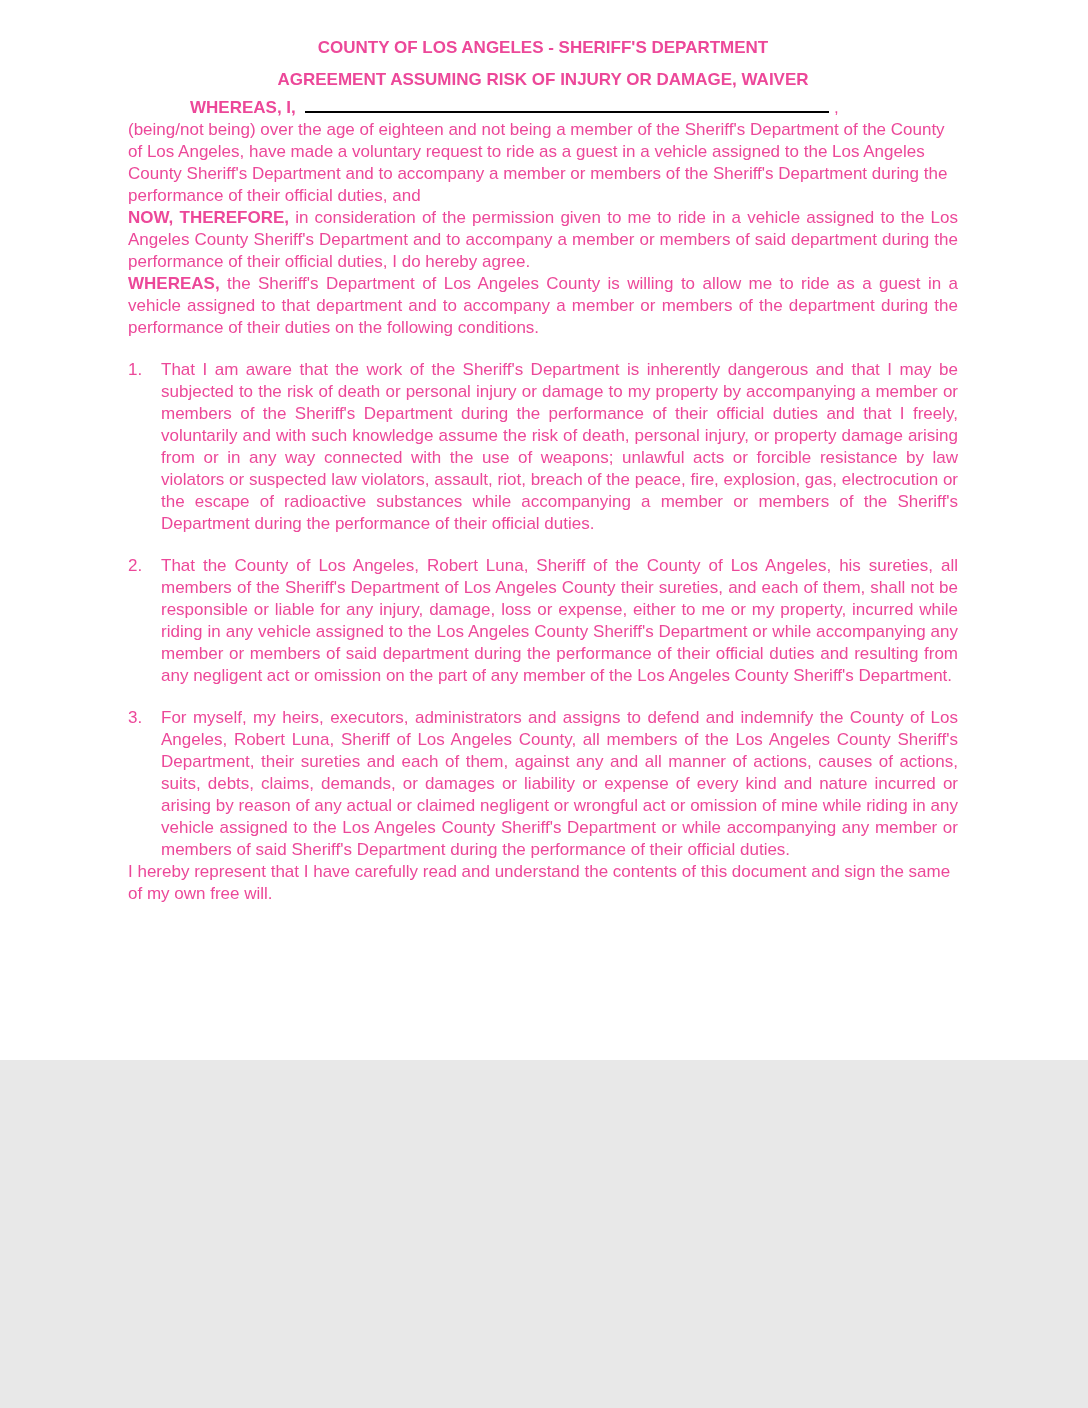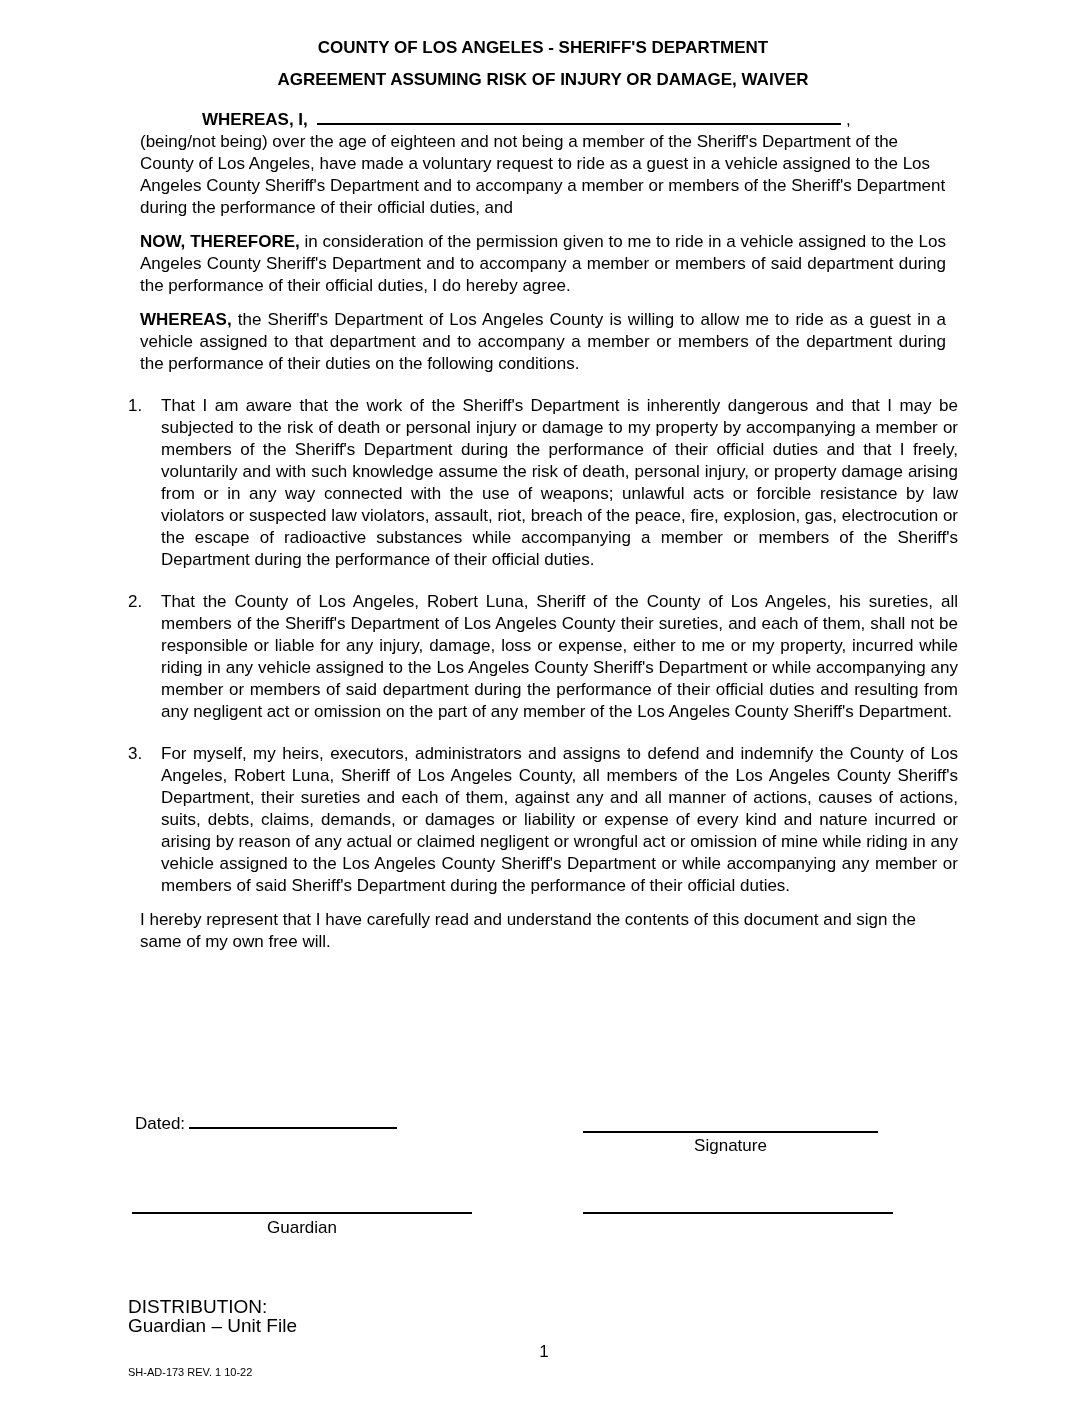--- a/index.html
+++ b/index.html
@@ -1,35 +1,35 @@
 <!DOCTYPE html>
 <html><head>
 <meta charset="utf-8">
 <style>
   html, body { margin: 0; padding: 0; background: #e8e8e8; }
   .page {
     position: relative;
     width: 1088px;
-    height: 1408px;
+    height: 1060px;
     background: #ffffff;
     font-family: "Liberation Sans", sans-serif;
     font-size: 17px;
-    color: #000000;
+    color: #ec4899;
     margin: 0 auto;
     overflow: hidden;
   }
   .content {
     position: absolute;
     left: 128px;
     top: 32px;
     width: 830px;
   }
   .title { text-align: center; font-weight: bold; }
   .title div { line-height: 32px; }
-  p.para { margin: 12px; line-height: 22px; }
+  p.para { margin: 0; line-height: 22px; }
   .opening { margin-top: 30px; }
   .opening .indent { display: inline-block; width: 62px; }
   .opening .lead { font-weight: bold; }
   .blank-line {
     display: inline-block;
     width: 524px;
     height: 15px;
     border-bottom: 2px solid #000;
     vertical-align: baseline;
   }

